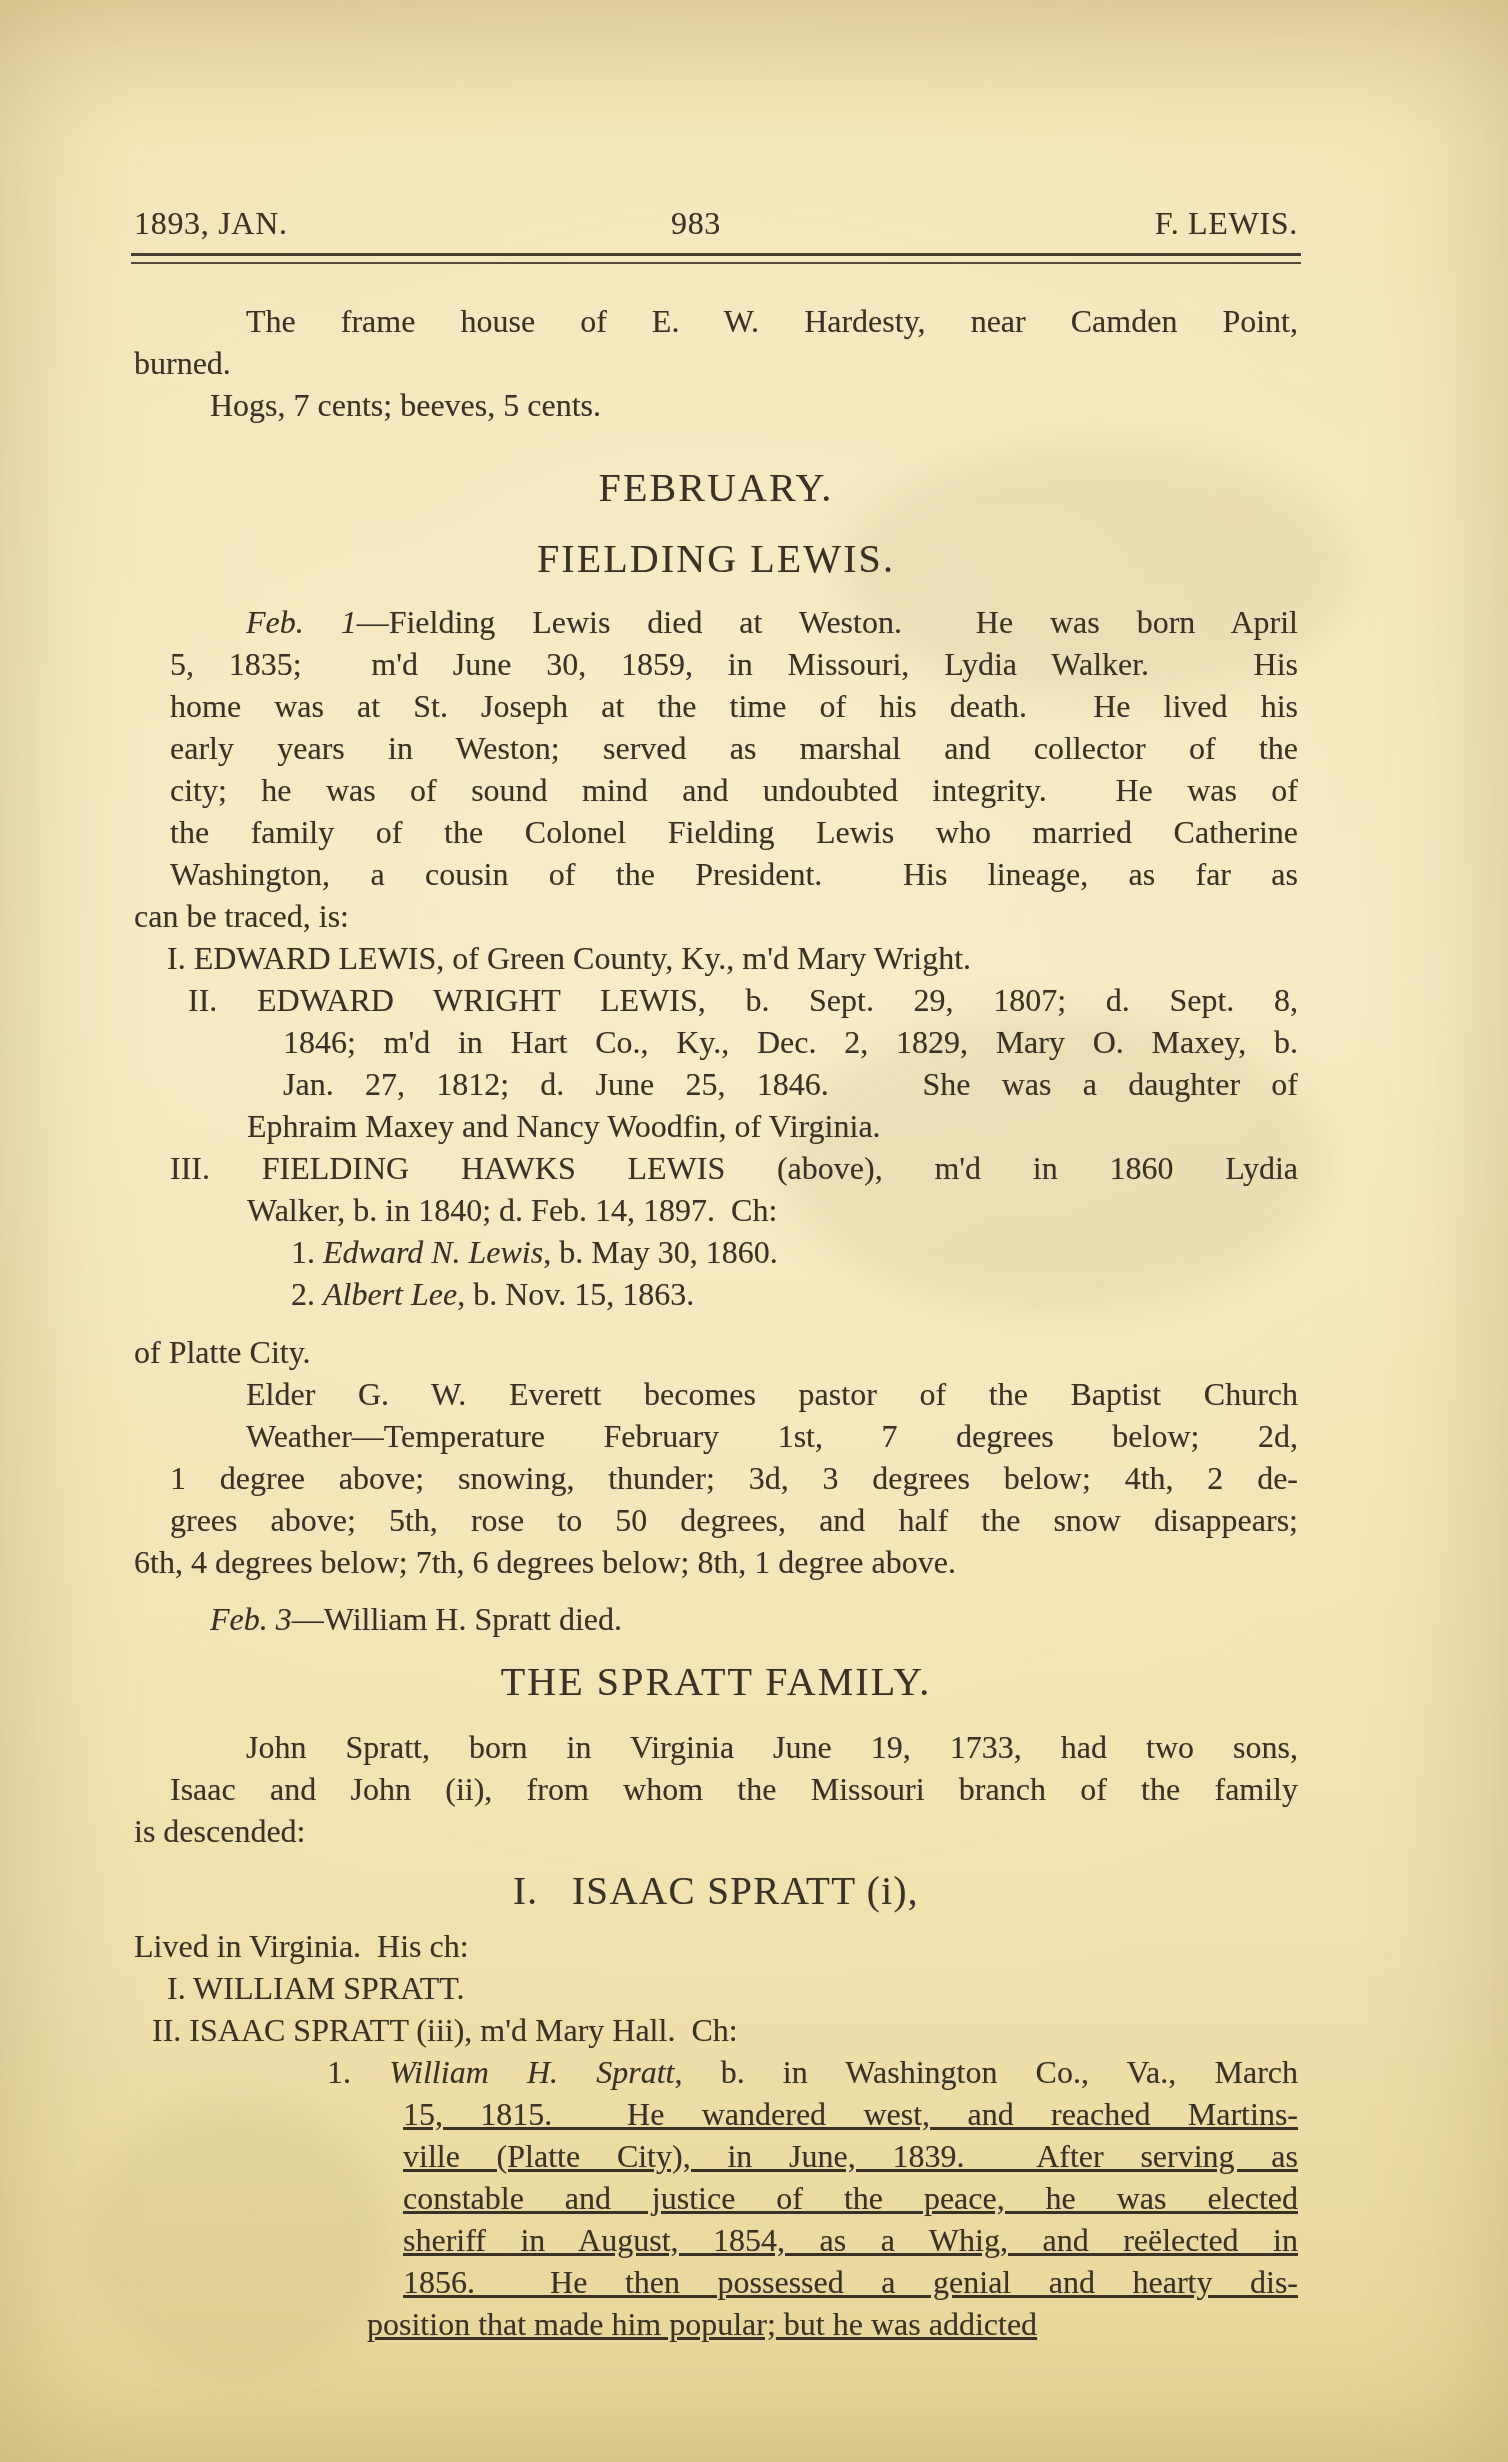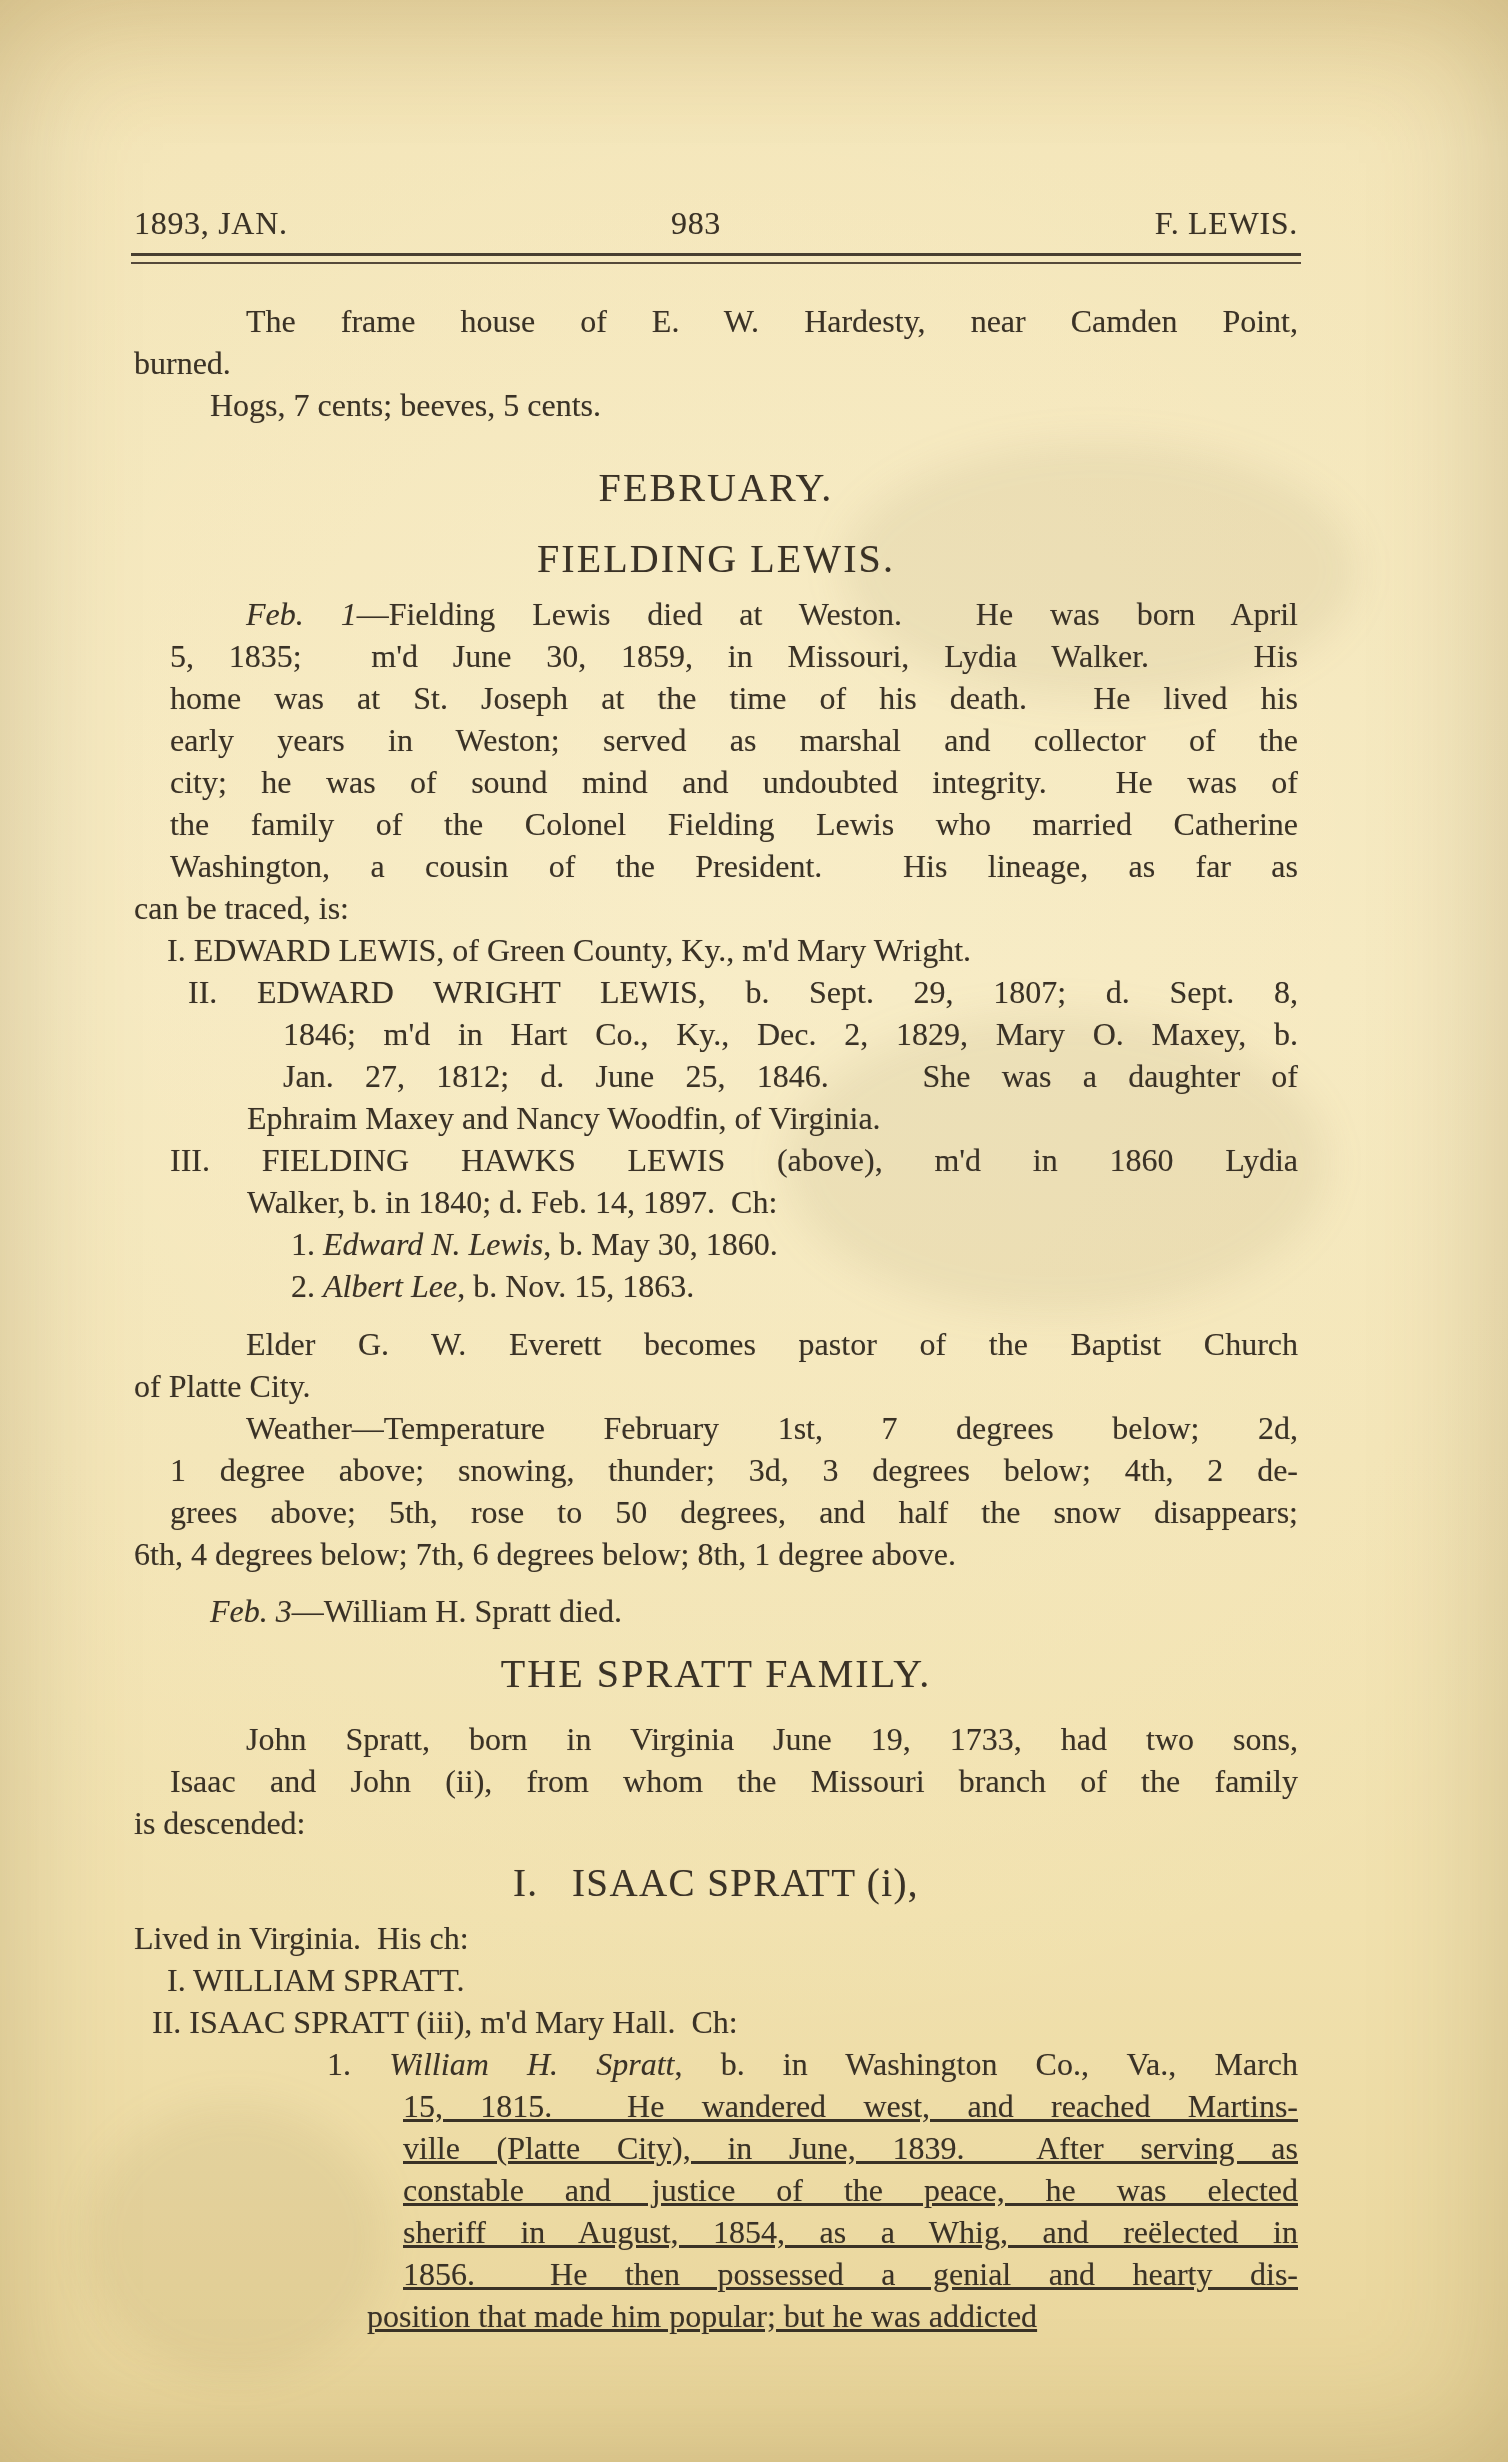--- a/index.html
+++ b/index.html
@@ -50,21 +50,21 @@
   .ind-p{padding-left:76px;}
   .ind-r1{padding-left:33px;}
   .ind-r2{padding-left:18px;}
   .ind-r3{padding-left:0;}
   .ind-c{padding-left:113px;}
   .ind-s{padding-left:157px;}
   .ind-sc{padding-left:233px;text-decoration:underline;}
 
   .heading{text-align:center;}
   .h-month{font-size:40px;line-height:44px;margin:40px 0 27px;letter-spacing:2.1px;}
-  .h-name{font-size:40px;line-height:44px;margin:0 0 12px;letter-spacing:2.1px;}
+  .h-name{font-size:40px;line-height:44px;margin:0 0 20px;letter-spacing:2.1px;}
   .h-family{font-size:40px;line-height:44px;margin:20px 0 21.4px;letter-spacing:2.1px;}
   .h-isaac{font-size:39px;line-height:43px;margin:17px 0 13px;letter-spacing:1.4px;}
   .blk{margin:0;}
   .blk.gap{margin-top:15.7px;}
   i{}
 </style>
 </head>
 <body>
 
 <div class="page">
@@ -113,22 +113,22 @@
         <div class="line ind-r3 j"><span>III. FIELDING HAWKS LEWIS (above), m'd in 1860 Lydia</span></div>
         <div class="line ind-c"><span>Walker, b. in 1840; d. Feb. 14, 1897.&nbsp; Ch:</span></div>
       </div>
       <div class="blk">
         <div class="line ind-s"><span>1. </span><i>Edward N. Lewis</i><span>, b. May 30, 1860.</span></div>
       </div>
       <div class="blk">
         <div class="line ind-s"><span>2. </span><i>Albert Lee</i><span>, b. Nov. 15, 1863.</span></div>
       </div>
       <div class="blk gap">
+        <div class="line ind-f"><span>of Platte City.</span></div>
         <div class="line ind-p j"><span>Elder G. W. Everett becomes pastor of the Baptist Church</span></div>
-        <div class="line ind-f"><span>of Platte City.</span></div>
       </div>
       <div class="blk">
         <div class="line ind-p j"><span>Weather—Temperature February 1st, 7 degrees below; 2d,</span></div>
         <div class="line ind-f j"><span>1 degree above; snowing, thunder; 3d, 3 degrees below; 4th, 2 de-</span></div>
         <div class="line ind-f j"><span>grees above; 5th, rose to 50 degrees, and half the snow disappears;</span></div>
         <div class="line ind-f"><span>6th, 4 degrees below; 7th, 6 degrees below; 8th, 1 degree above.</span></div>
       </div>
       <div class="blk gap">
         <div class="line ind-p"><i>Feb. 3</i><span>—William H. Spratt died.</span></div>
       </div>

